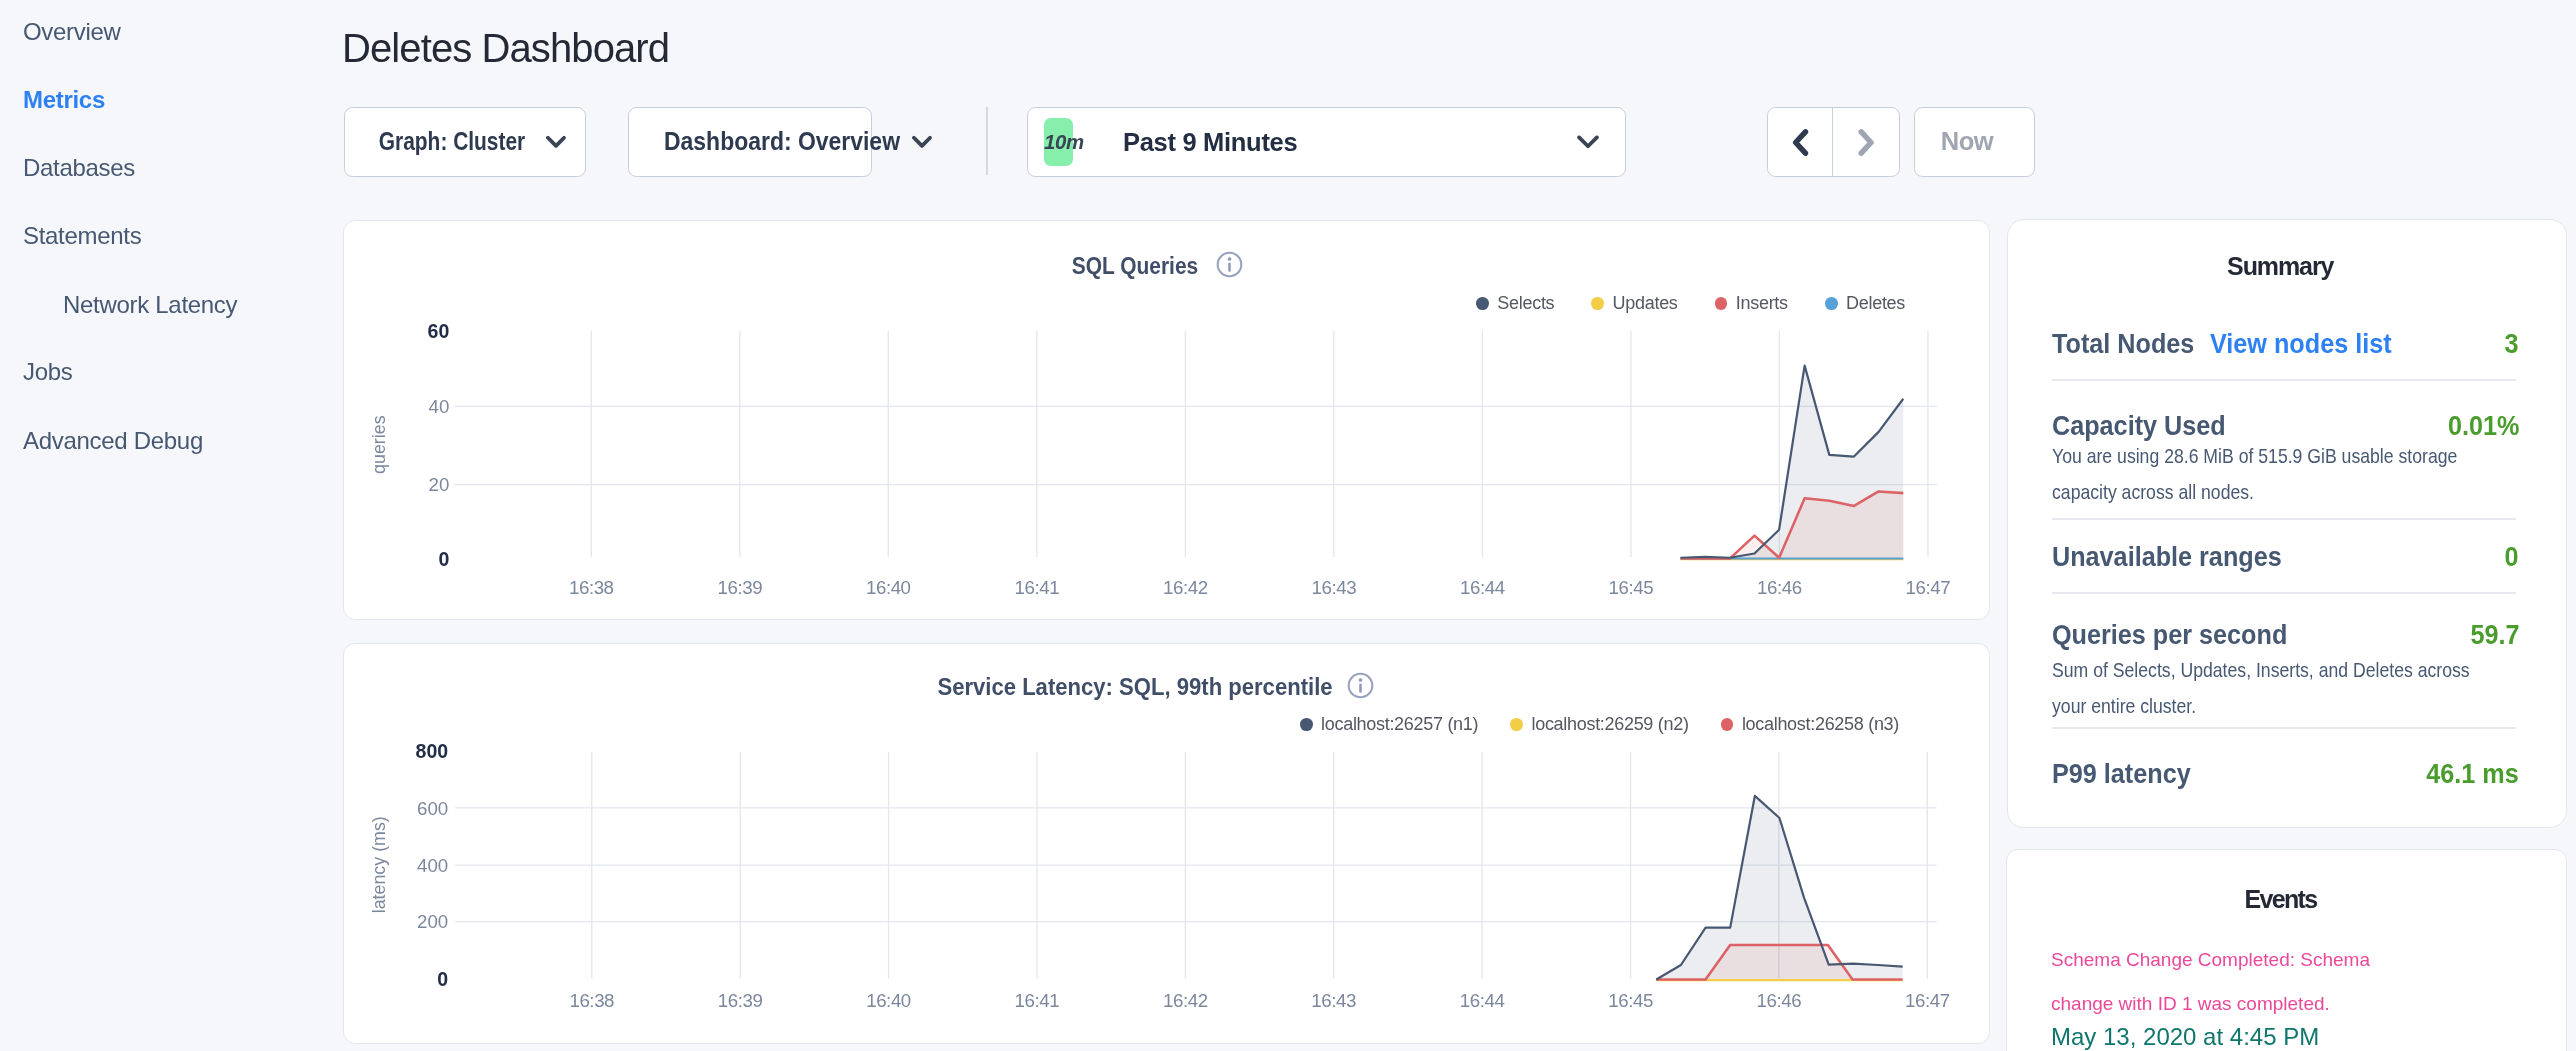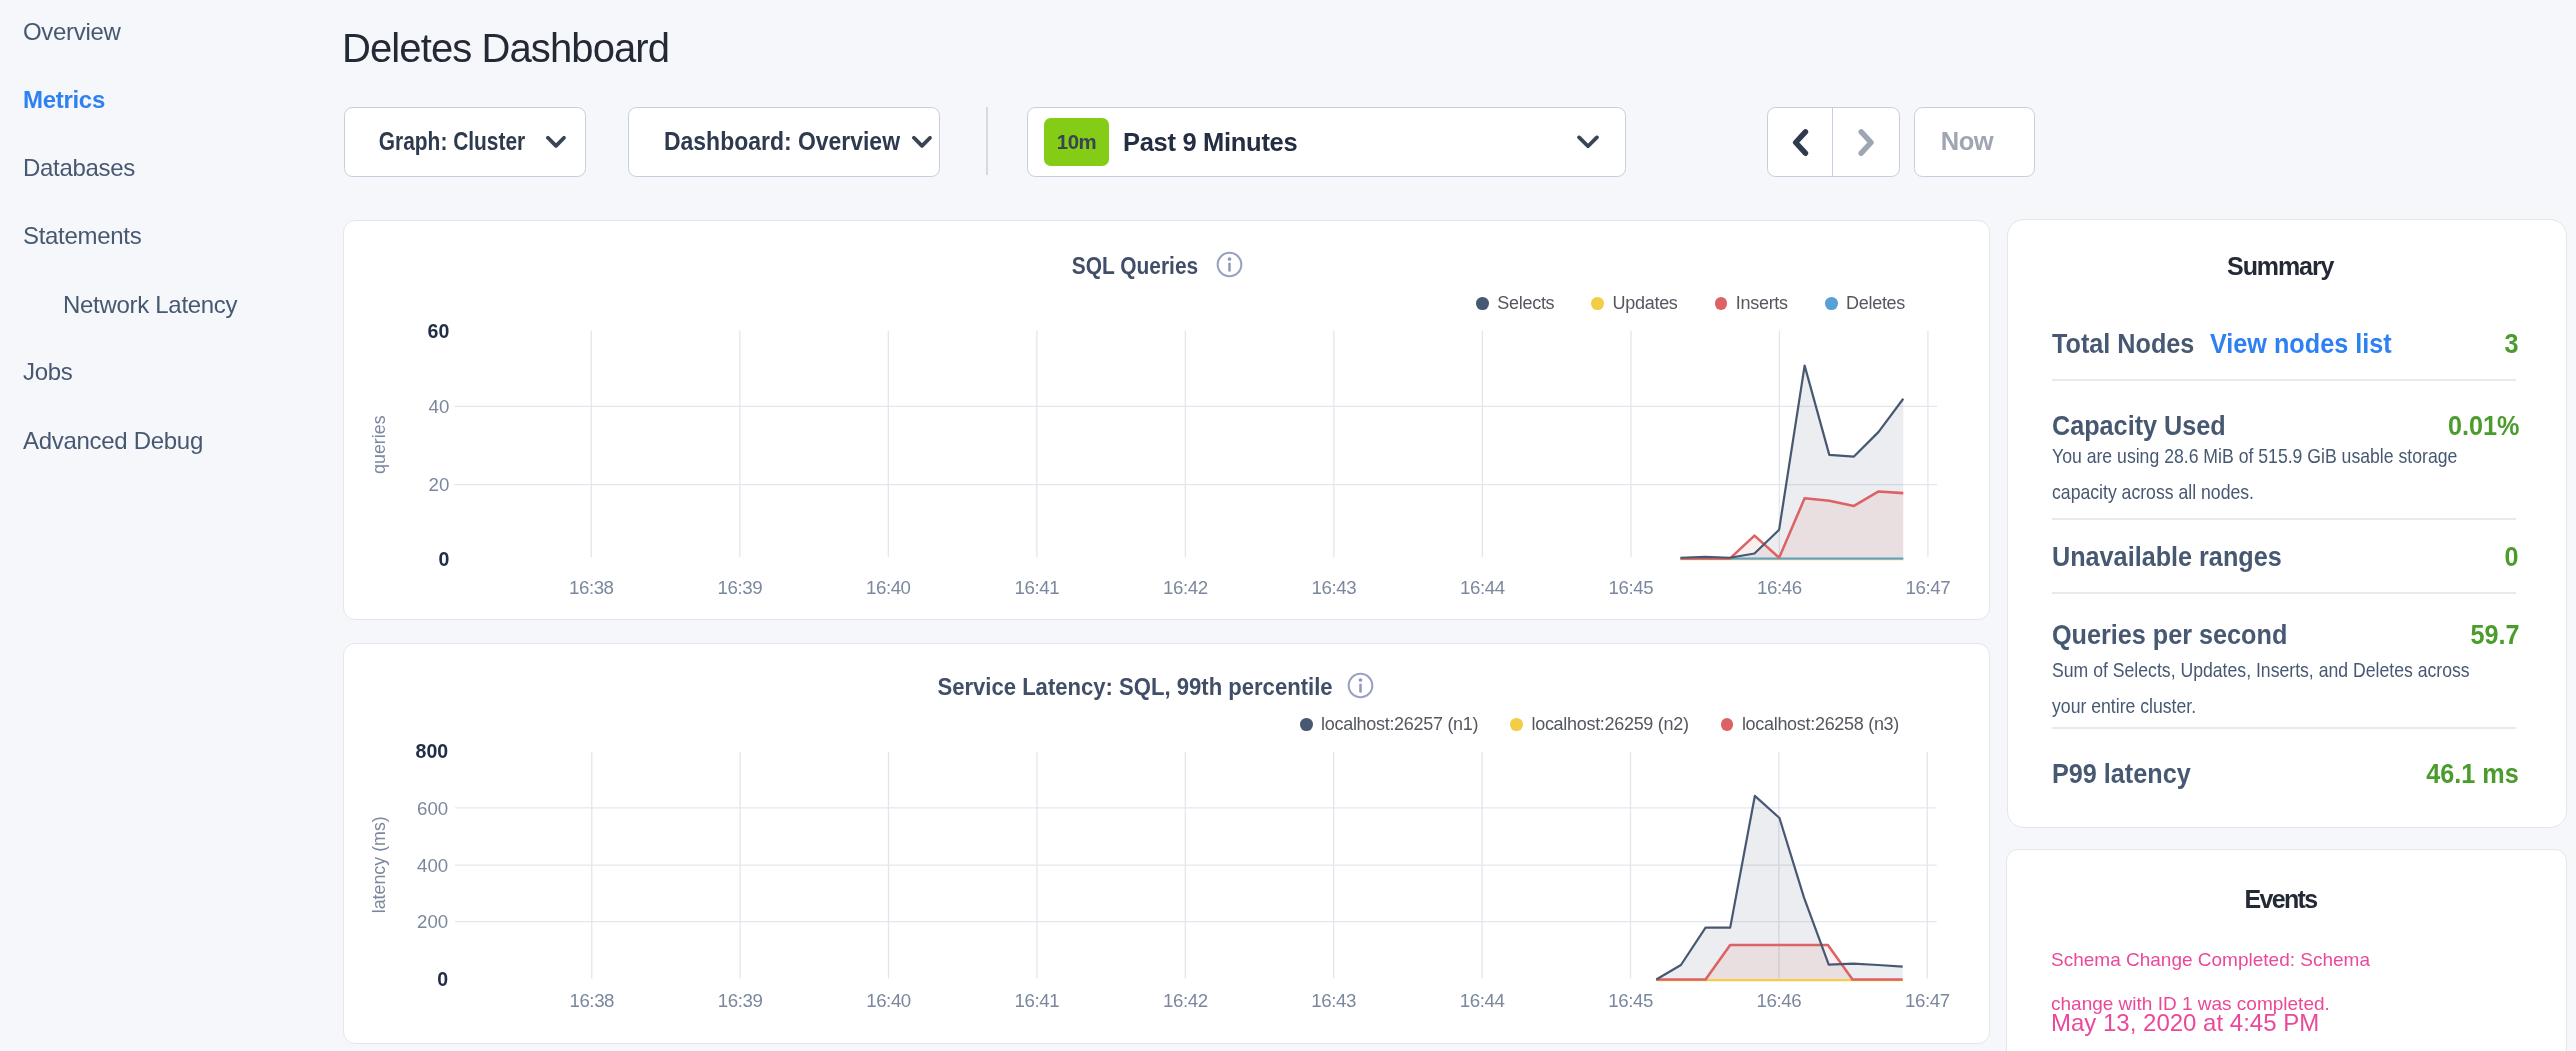--- a/index.html
+++ b/index.html
@@ -9,21 +9,21 @@
 
 .nav-item { position:absolute; left:23px; height:34px; line-height:34px; font-size:24px; letter-spacing:-0.3px; color:#475872; }
 .nav-item.active { color:#2e81f2; font-weight:bold; }
 
 #pagetitle { position:absolute; left:342px; top:24px; font-size:40px; letter-spacing:-0.9px; color:#242a35; line-height:1.2; }
 
 .ctrl { position:absolute; top:107px; height:70px; background:#fff; border:1.7px solid #c6cddd; border-radius:8.5px; }
 .btxt { display:inline-block; font-weight:bold; color:#2e3a4f; white-space:nowrap; }
 .cc { position:absolute; transform:translate(-50%,-50%); }
 #divider { position:absolute; left:986px; top:107px; width:1.7px; height:68px; background:#d4d9e4; }
-#timebadge { position:absolute; left:16px; top:10.2px; background:#84cc16; border-radius:6.8px; width:65px; height:48px; line-height:48px; text-align:center; font-size:20.4px; letter-spacing:-0.4px; font-weight:bold; color:#394455; }
+#timebadge { position:absolute; left:16px; top:10.2px; background:#86efac; border-radius:6.8px; width:29px; height:48px; line-height:48px; text-align:center; font-size:20.4px; letter-spacing:-0.4px; font-weight:bold; color:#394455;font-style:italic; }
 
 .card { position:absolute; background:#fff; border:1.7px solid #e3e6ec; border-radius:12px; }
 #card1 { left:343px; top:220px; width:1647px; height:400px; }
 #card2 { left:343px; top:643px; width:1647px; height:401px; }
 #summary { left:2007px; top:219px; width:560px; height:609px;border-radius:17px; }
 #events { left:2006px; top:849px; width:561px; height:340px; }
 
 .panel-h { position:absolute; width:100%; text-align:center; font-size:25px; font-weight:bold; letter-spacing:-1.1px; color:#242a35; line-height:31px; }
 .stitle { position:absolute; left:44px; font-size:28px; font-weight:bold; color:#475872; line-height:34px; white-space:nowrap; transform:scaleX(0.9); transform-origin:0 50%; }
 .sval { position:absolute; right:47px; font-size:28px; font-weight:bold; color:#4a9c2d; line-height:34px; white-space:nowrap; transform:scaleX(0.9); transform-origin:100% 50%; }
@@ -48,21 +48,21 @@
 <div class="nav-item" style="top:424px;">Advanced Debug</div>
 
 <div id="pagetitle">Deletes Dashboard</div>
 
 <div class="ctrl" style="left:344px; width:242px;">
   <span class="btxt cc" style="left:107px; top:33px; font-size:25.5px; transform:translate(-50%,-50%) scaleX(0.82);">Graph: Cluster</span>
   <svg class="cc" style="left:211px; top:34px;" width="20.4" height="12.8" viewBox="0 0 24 15">
       <path d="M2.5 2.5 L12 12 L21.5 2.5" fill="none" stroke="#394455" stroke-width="4.5" stroke-linecap="round" stroke-linejoin="round"></path>
     </svg>
 </div>
-<div class="ctrl" style="left:628px; width:312px;">
+<div class="ctrl" style="left:628px; width:244px;">
   <span class="btxt cc" style="left:153px; top:33px; font-size:25.5px; transform:translate(-50%,-50%) scaleX(0.9);">Dashboard: Overview</span>
   <svg class="cc" style="left:293px; top:34px;" width="20.4" height="12.8" viewBox="0 0 24 15">
       <path d="M2.5 2.5 L12 12 L21.5 2.5" fill="none" stroke="#394455" stroke-width="4.5" stroke-linecap="round" stroke-linejoin="round"></path>
     </svg>
 </div>
 <div id="divider"></div>
 <div class="ctrl" style="left:1027px; width:599px;">
   <span id="timebadge">10m</span>
   <span class="btxt" style="position:absolute; left:95px; top:20.4px; font-size:25.5px; letter-spacing:-0.3px; line-height:29px; color:#242e42;">Past 9 Minutes</span>
   <svg class="cc" style="left:560px; top:34px;" width="22" height="13.6" viewBox="0 0 26 16">
@@ -217,15 +217,15 @@
   <span class="sval" style="top:398px;">59.7</span>
   <div class="sdesc" style="top:432px;">Sum of Selects, Updates, Inserts, and Deletes across<br>your entire cluster.</div>
   <div class="ssep" style="top:507px;"></div>
   <span class="stitle" style="top:537px;">P99 latency</span>
   <span class="sval" style="top:537px;">46.1 ms</span>
 </div>
 
 <div class="card" id="events">
   <div class="panel-h" style="top:34px; left:-6px; letter-spacing:-1.7px;">Events</div>
   <div style="position:absolute; left:44px; top:88px; font-size:19px; color:#ec4899; line-height:44px;">Schema Change Completed: Schema<br>change with ID 1 was completed.</div>
-  <div style="position:absolute; left:44px; top:159px; font-size:24px; color:#ec4899;">May 13, 2020 at 4:45 PM</div>
+  <div style="position:absolute; left:44px; top:173px; font-size:24px; color:#0f766e;">May 13, 2020 at 4:45 PM</div>
 </div>
 
 
 </body></html>

